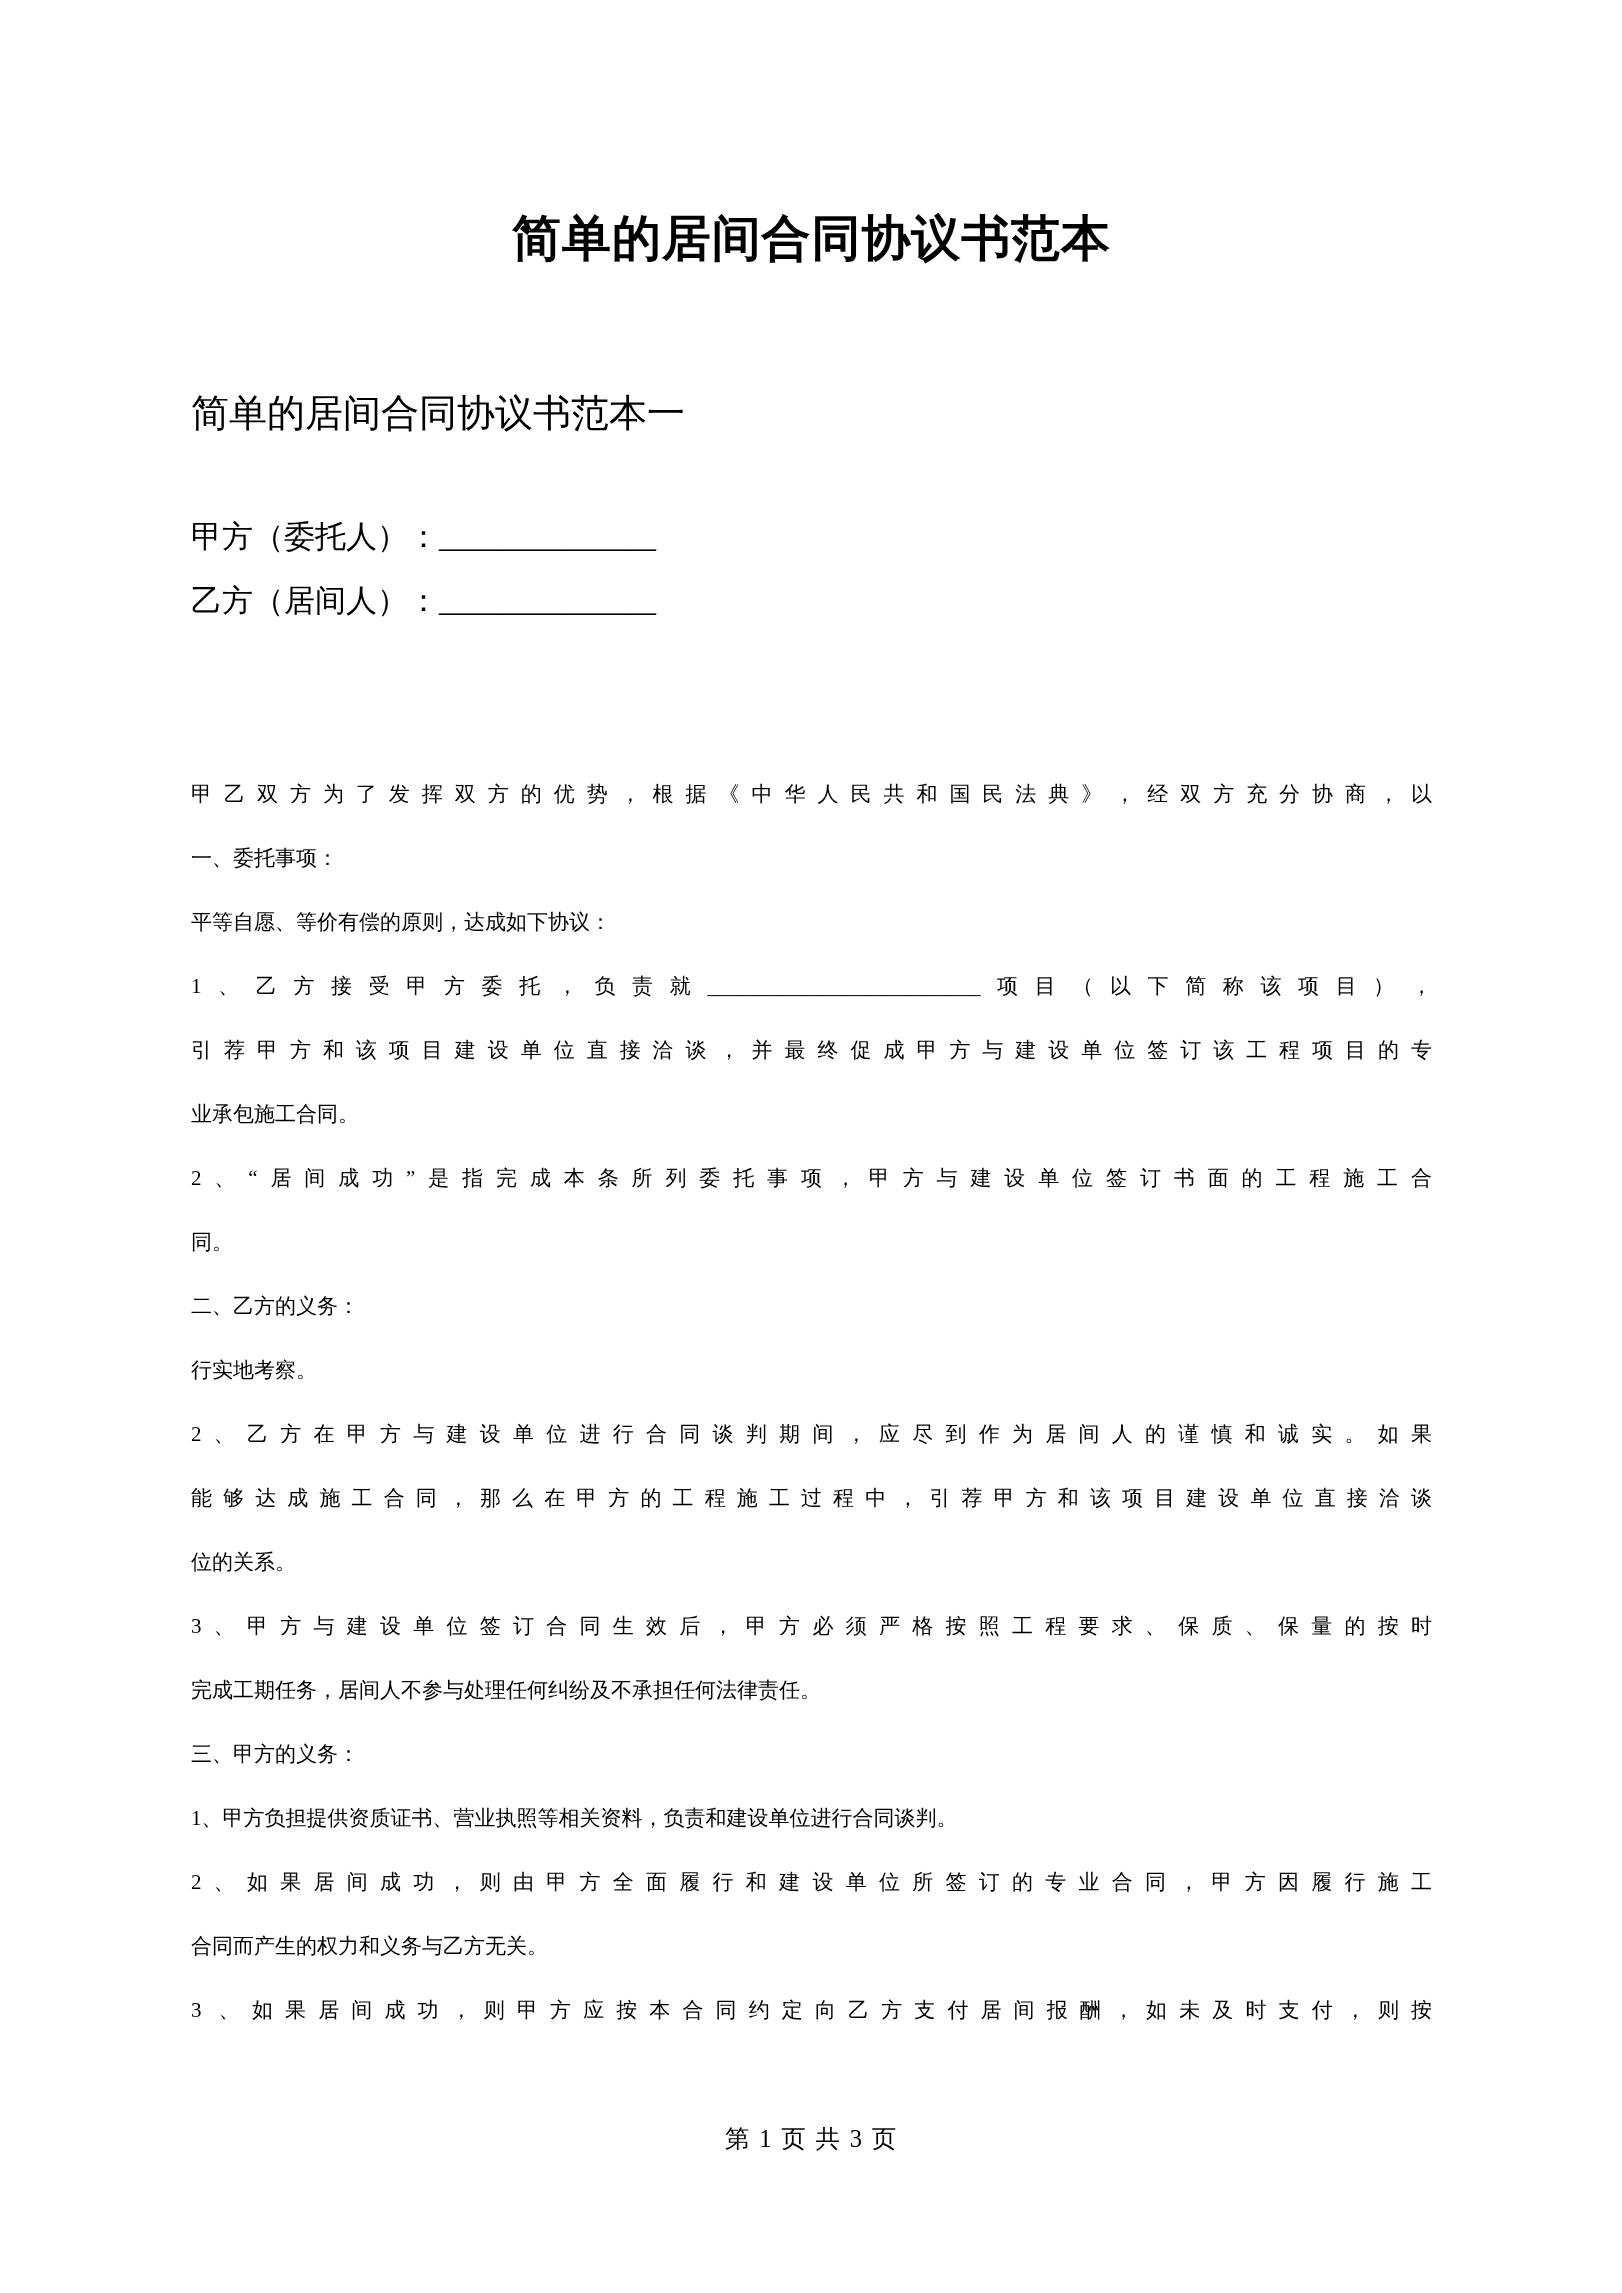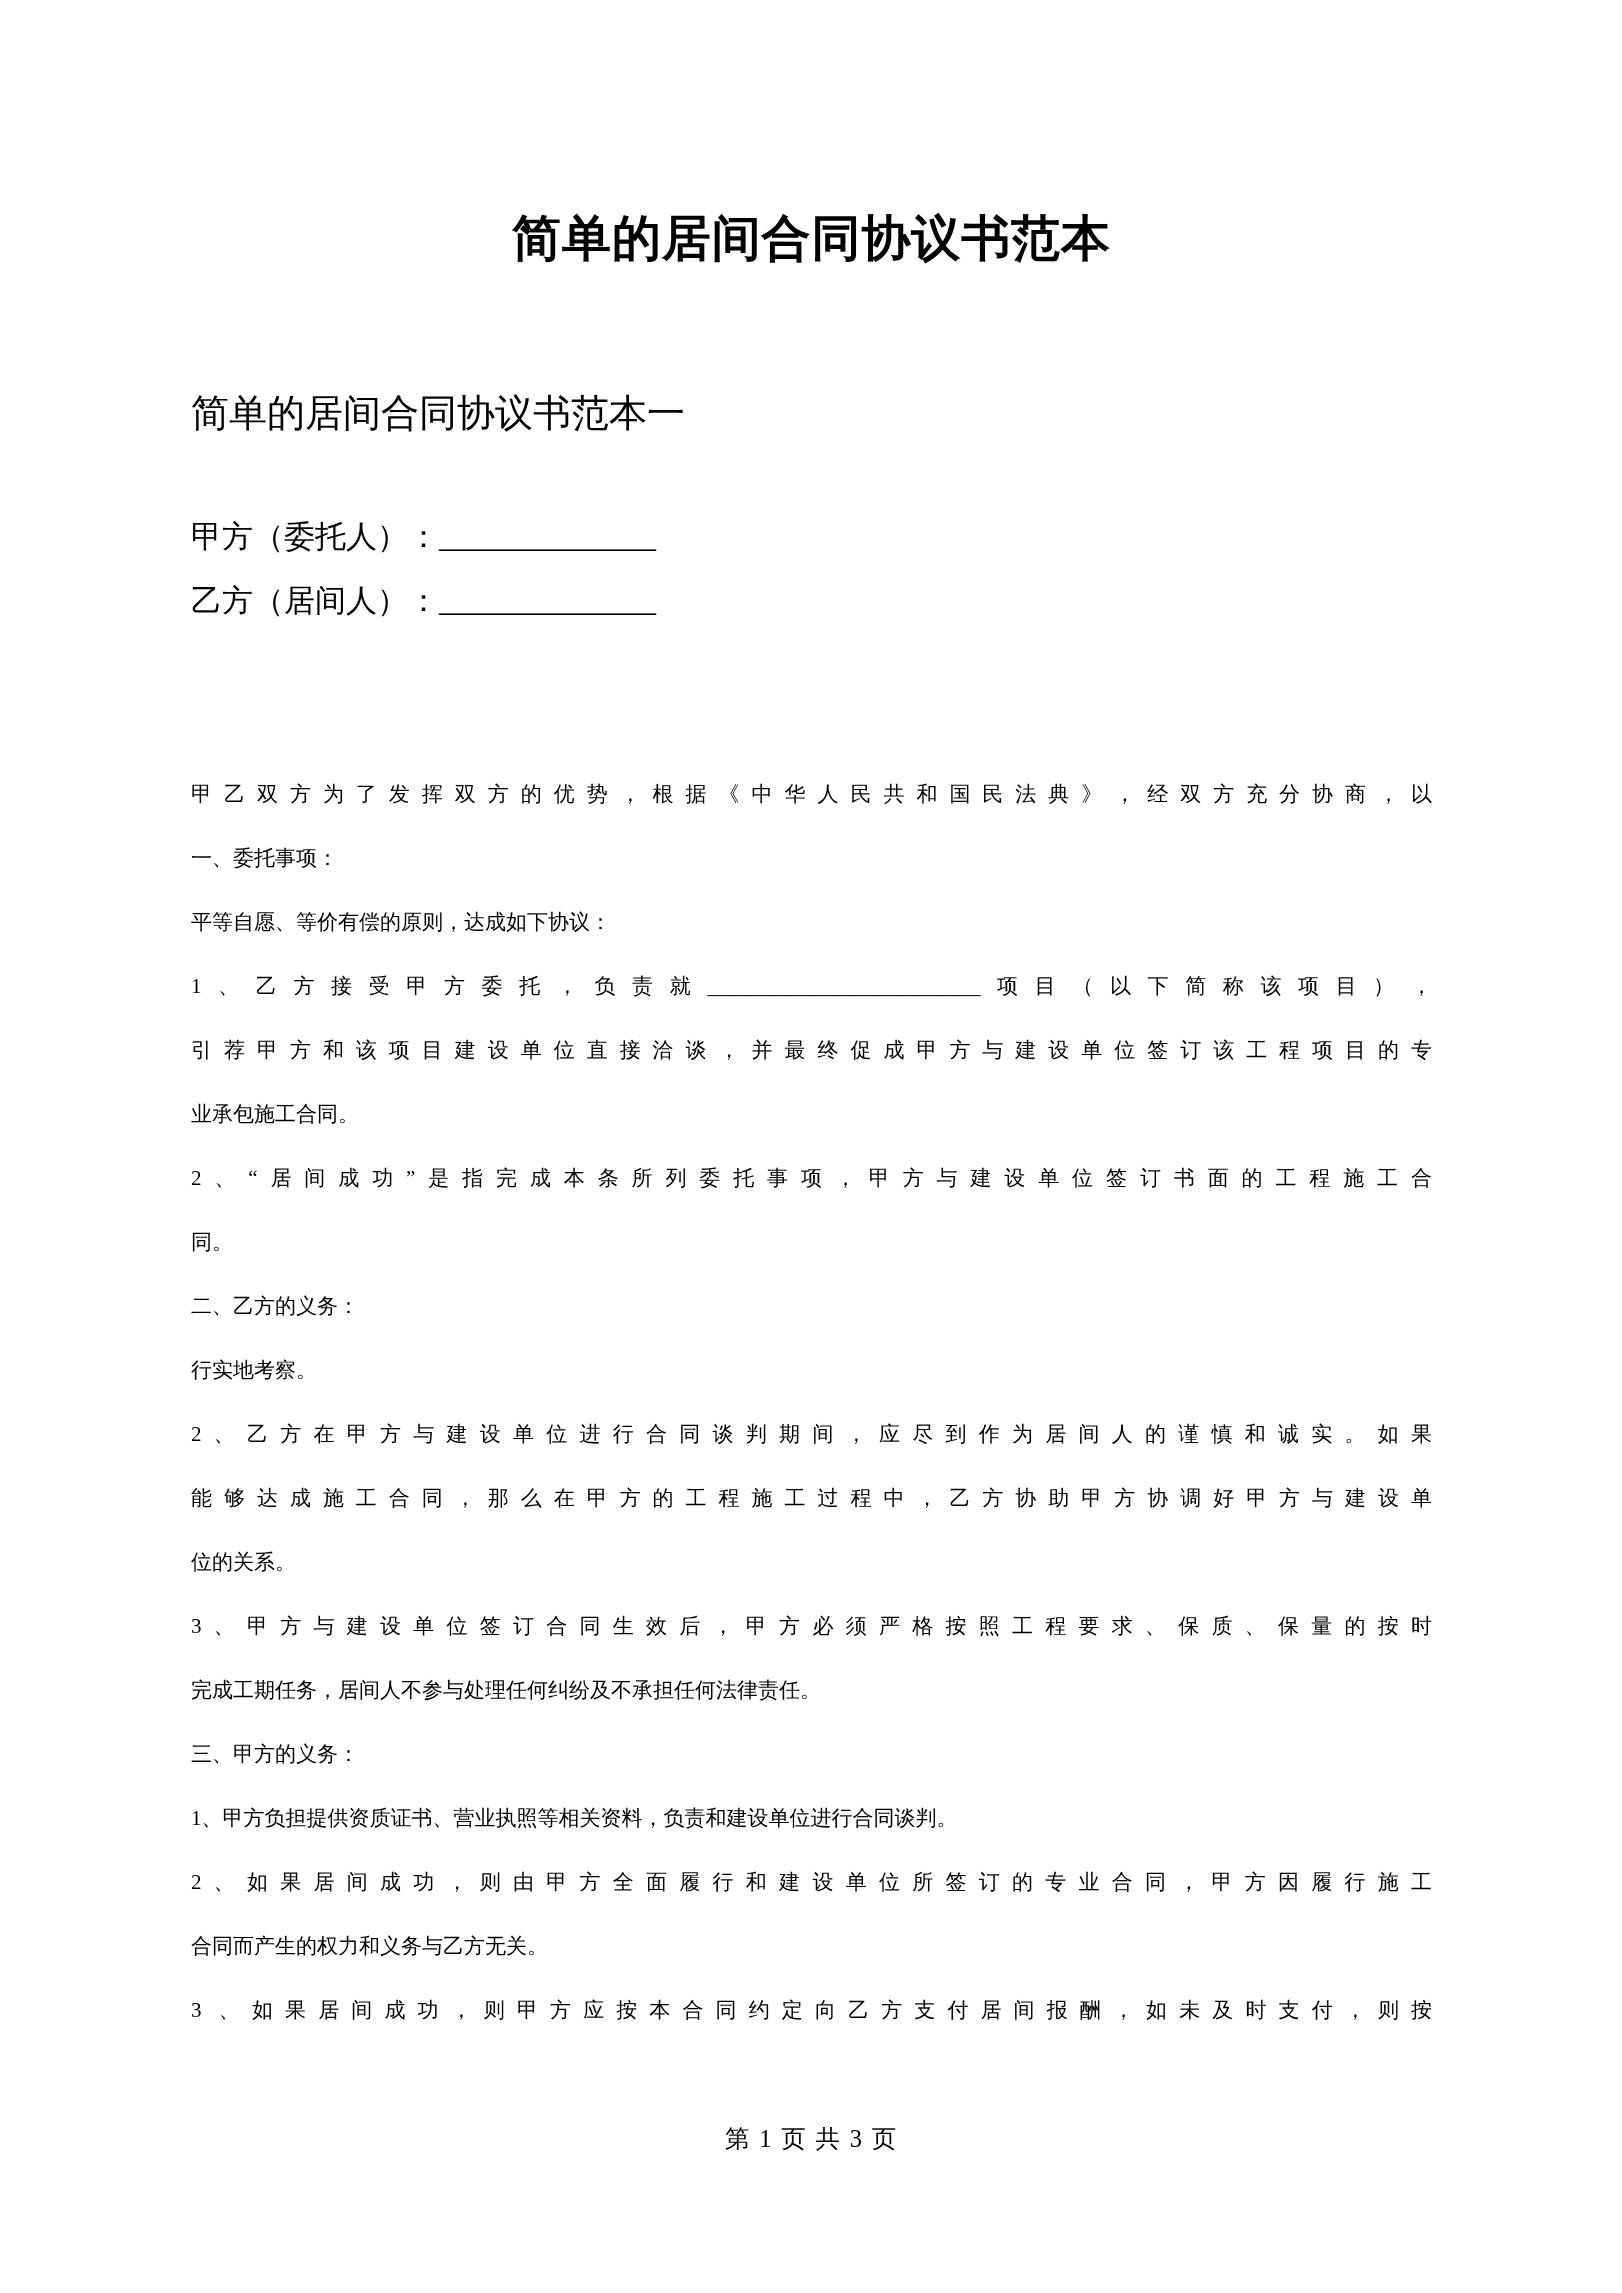--- a/index.html
+++ b/index.html
@@ -89,21 +89,21 @@
       <div class="body-line">一、委托事项：</div>
       <div class="body-line">平等自愿、等价有偿的原则，达成如下协议：</div>
       <div class="body-line justify">1、乙方接受甲方委托，负责就__________________________项目（以下简称该项目），</div>
       <div class="body-line justify">引荐甲方和该项目建设单位直接洽谈，并最终促成甲方与建设单位签订该工程项目的专</div>
       <div class="body-line">业承包施工合同。</div>
       <div class="body-line justify">2、“居间成功”是指完成本条所列委托事项，甲方与建设单位签订书面的工程施工合</div>
       <div class="body-line">同。</div>
       <div class="body-line">二、乙方的义务：</div>
       <div class="body-line">行实地考察。</div>
       <div class="body-line justify">2、乙方在甲方与建设单位进行合同谈判期间，应尽到作为居间人的谨慎和诚实。如果</div>
-      <div class="body-line justify">能够达成施工合同，那么在甲方的工程施工过程中，乙方协助甲方协调好甲方与建设单</div>
+      <div class="body-line justify">能够达成施工合同，那么在甲方的工程施工过程中，引荐甲方和该项目建设单位直接洽谈</div>
       <div class="body-line">位的关系。</div>
       <div class="body-line justify">3、甲方与建设单位签订合同生效后，甲方必须严格按照工程要求、保质、保量的按时</div>
       <div class="body-line">完成工期任务，居间人不参与处理任何纠纷及不承担任何法律责任。</div>
       <div class="body-line">三、甲方的义务：</div>
       <div class="body-line">1、甲方负担提供资质证书、营业执照等相关资料，负责和建设单位进行合同谈判。</div>
       <div class="body-line justify">2、如果居间成功，则由甲方全面履行和建设单位所签订的专业合同，甲方因履行施工</div>
       <div class="body-line">合同而产生的权力和义务与乙方无关。</div>
       <div class="body-line justify">3 、如果居间成功，则甲方应按本合同约定向乙方支付居间报酬，如未及时支付，则按</div>
     </div>
 

